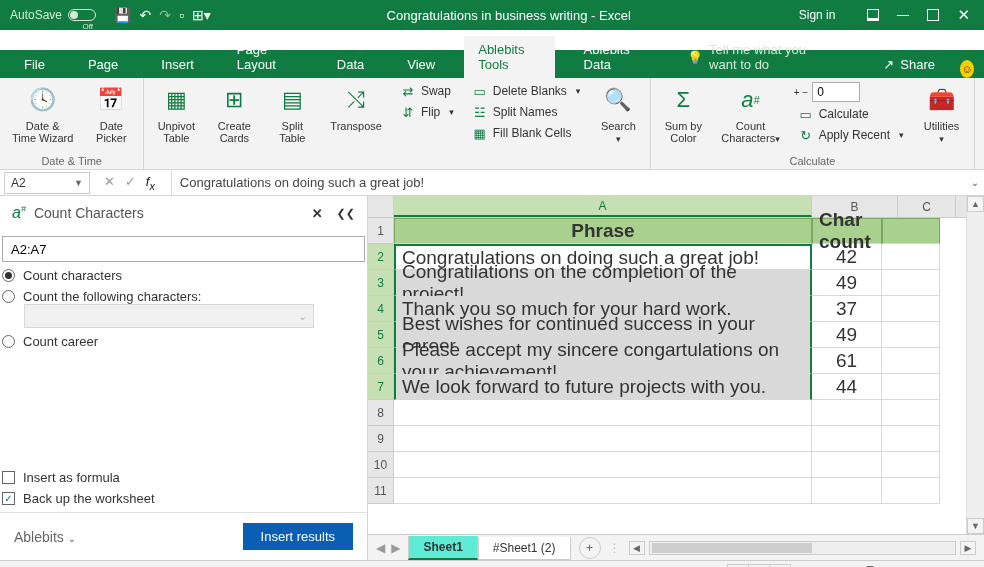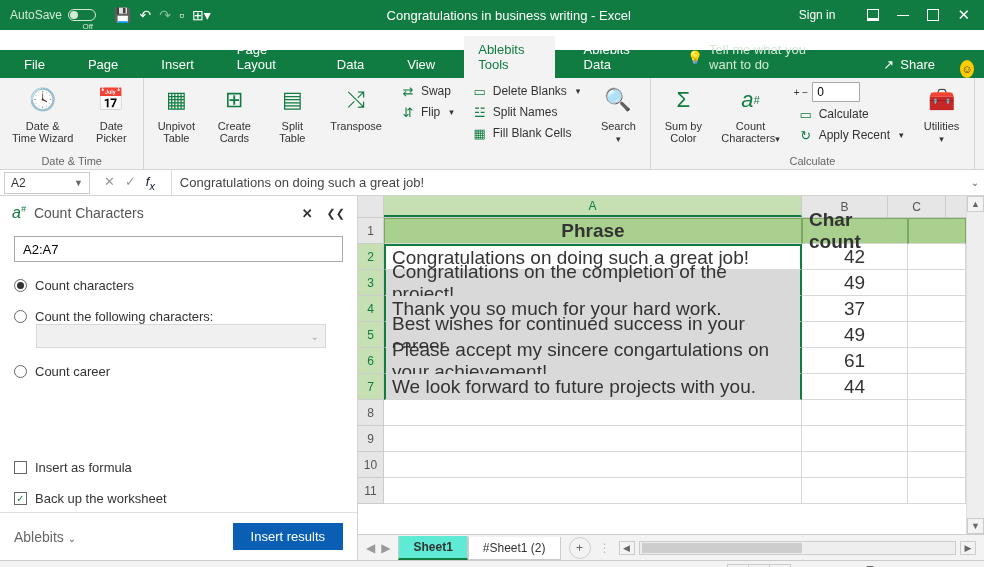--- a/index.html
+++ b/index.html
@@ -51,21 +51,21 @@
 
 
 .main { display: flex; height: 364px; }
 .sidepanel { width: 368px; border-right: 1px solid #d4d4d4; display:flex;flex-direction:column;background:#fff;}
 .sp-head { display:flex;align-items:center;padding:8px 12px;gap:8px;}
 .sp-head .picon{color:#107c41;font-size:16px;font-style:italic;}
 .sp-head .sup{font-size:9px;color:#107c41;vertical-align:super;}
 .sp-head .title{flex:1;font-size:14px;color:#555;}
 .sp-head .x{font-weight:bold;cursor:pointer;padding:0 6px;}
 .sp-head .collapse{cursor:pointer;font-size:11px;}
-.sp-body { padding: 6px 14px; flex:1; display:flex;flex-direction:column;gap:16px;}
+.sp-body { padding: 6px 2px; flex:1; display:flex;flex-direction:column;gap:6px;}
 .sp-input { width:100%;height:26px;border:1px solid #aaa;padding:0 8px;font-size:13px;}
 .radio,.check { display:flex;align-items:center;gap:8px;font-size:13px;color:#333;cursor:pointer;}
 .radio .r{width:13px;height:13px;border:1px solid #666;border-radius:50%;display:flex;align-items:center;justify-content:center;}
 .radio .r.sel::after{content:"";width:7px;height:7px;border-radius:50%;background:#333;}
 .check .c{width:13px;height:13px;border:1px solid #666;display:flex;align-items:center;justify-content:center;font-size:10px;color:#107c41;}
 .indent-sel{width:290px;height:24px;border:1px solid #d8d8d8;margin-left:22px;background:#f0f0f0;}
 .sp-foot{border-top:1px solid #e0e0e0;padding:10px 14px;display:flex;align-items:center;justify-content:space-between;}
 .sp-foot .brand{color:#666;font-size:14px;}
 .sp-foot .btn{background:#0a5fb4;color:#fff;padding:6px 18px;font-size:13px;border:none;cursor:pointer;}
 
@@ -74,21 +74,21 @@
 .colheads { display:flex;height:22px;background:#e6e6e6;border-bottom:1px solid #ccc;}
 .rowheads-corner{width:26px;border-right:1px solid #ccc;background:#e6e6e6;}
 .ch{border-right:1px solid #ccc;display:flex;align-items:center;justify-content:center;font-size:12px;color:#555;background:#e6e6e6;}
 .ch.selA{background:#c6e0b4;border-bottom:2px solid #107c41;color:#107c41;}
 .ch.wA{width:418px;} .ch.wB{width:86px;} .ch.wC{width:58px;}
 .gbody{display:flex;flex-direction:column;}
 .row{display:flex;height:26px;}
 .rh{width:26px;border-right:1px solid #ccc;border-bottom:1px solid #ccc;display:flex;align-items:center;justify-content:center;font-size:12px;background:#e6e6e6;color:#555;}
 .rh.sel{background:#c6e0b4;color:#107c41;font-weight:normal;}
 .cell{border-right:1px solid #d8d8d8;border-bottom:1px solid #d8d8d8;padding:0 6px;display:flex;align-items:center;font-size:19px;}
-.cell.wA{width:418px;} .cell.wB{width:106px;justify-content:center;} .cell.wC{width:58px;}
+.cell.wA{width:418px;} .cell.wB{width:70px;justify-content:center;} .cell.wC{width:58px;}
 .row.header .cell{background:#a9d08e;font-weight:bold;justify-content:center;border-left:1px solid #7aa85f;border-right:1px solid #7aa85f;border-top:1px solid #7aa85f;}
 .row.data .cell.wA{border-left:2px solid #107c41;}
 .row.data .cell.sel{background:#d9d9d9;}
 .row.data:last-child .cell{border-bottom:2px solid #107c41;}
 .row.data .cell.wA.selright{border-right:2px solid #107c41;}
 .selection-border{position:relative;}
 
 
 .sheettabs{height:26px;border-top:1px solid #ccc;display:flex;align-items:center;background:#f3f3f3;font-size:12px;}
 .sheettabs .nav{padding:0 8px;color:#999;display:flex;gap:6px;}

